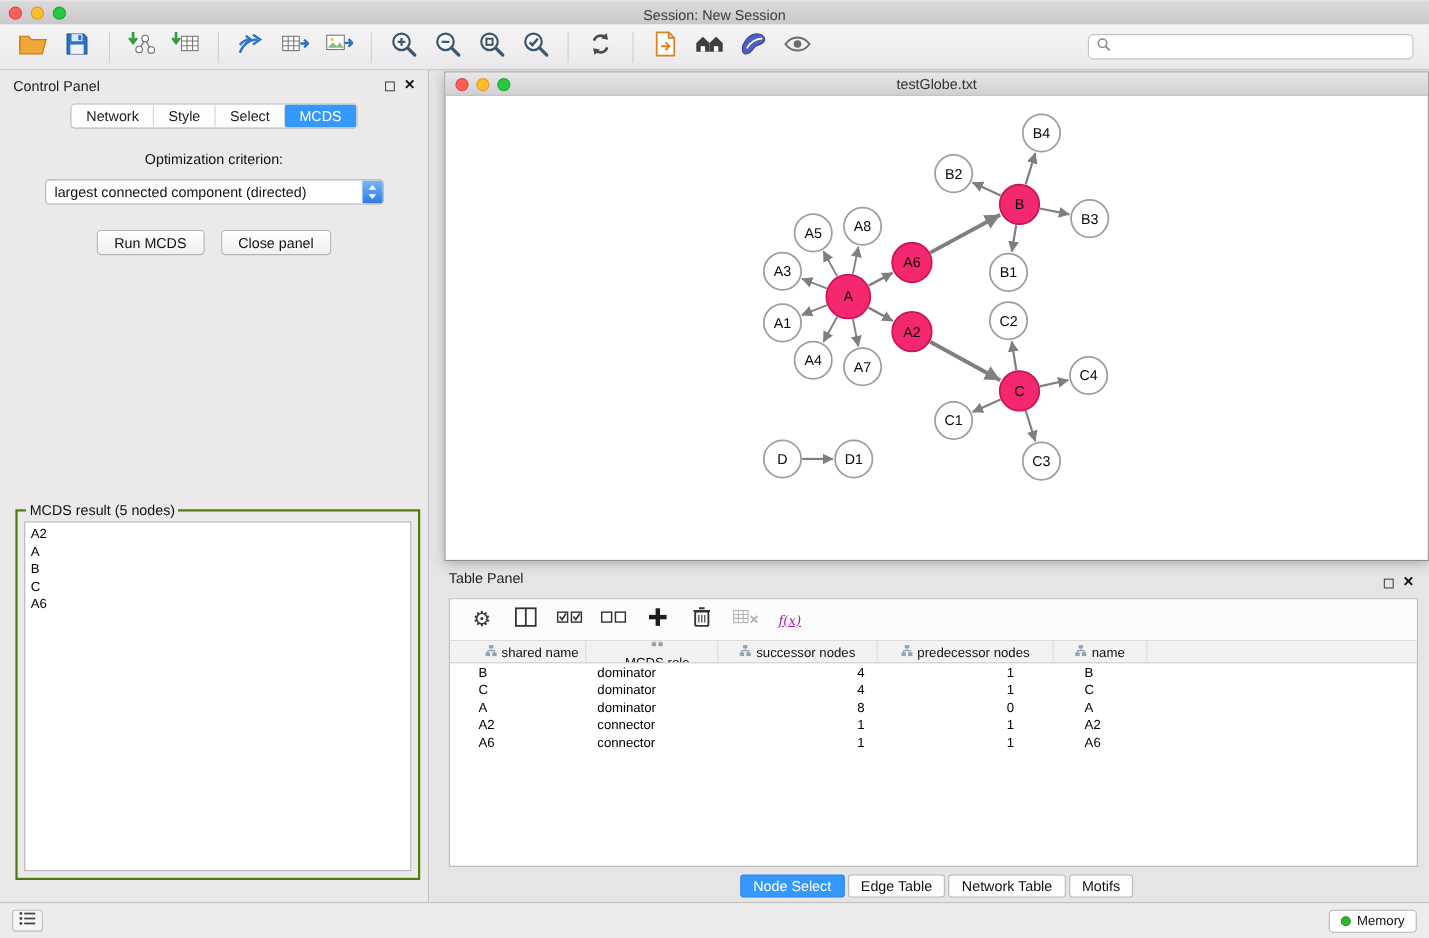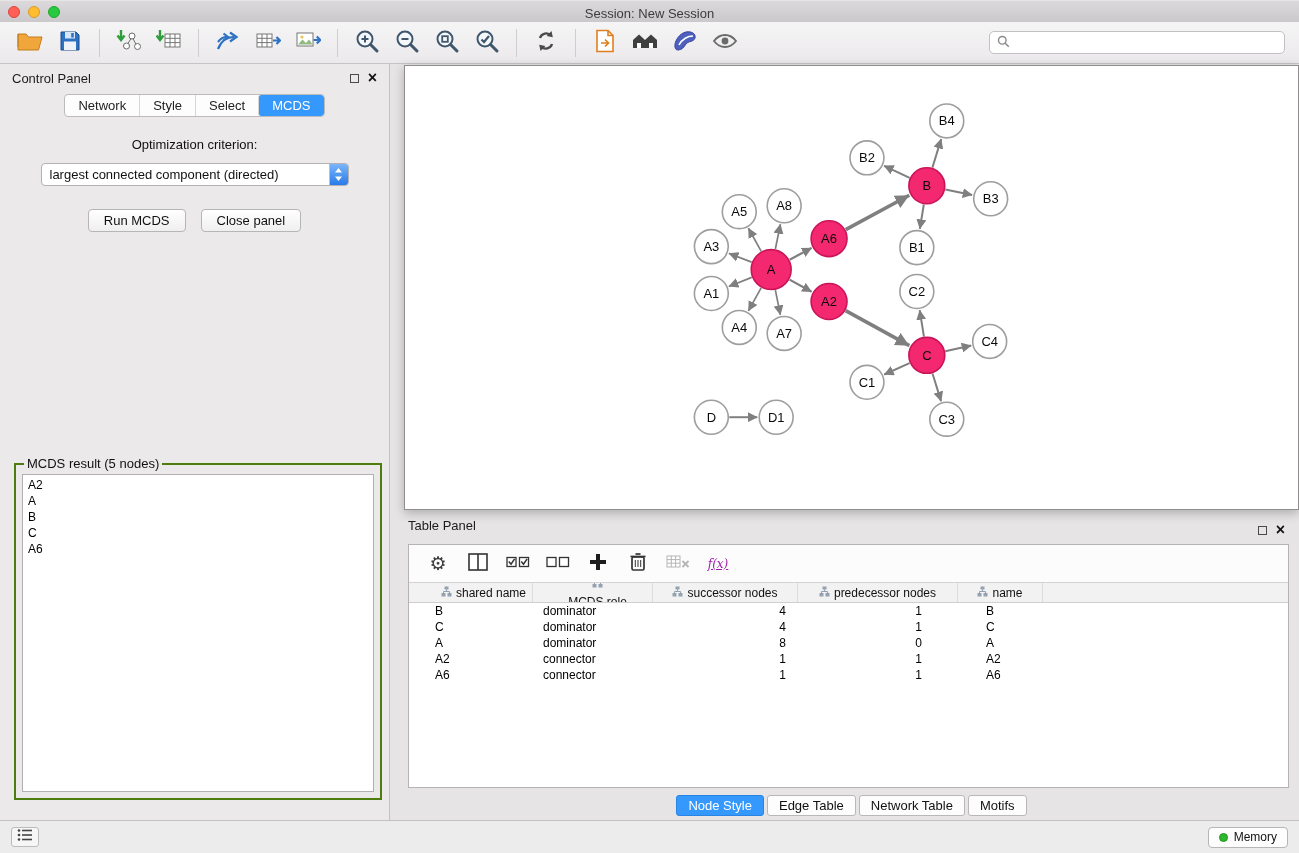--- a/index.html
+++ b/index.html
@@ -305,20 +305,28 @@
           <div class="result-item">B</div>
           <div class="result-item">C</div>
           <div class="result-item">A6</div>
         </div>
     </fieldset>
   </div>
 
   <div class="desktop">
 
     <div class="network-window">
+      <div class="nw-titlebar">
+        <div class="nw-lights">
+          <span class="light red"></span>
+          <span class="light yellow"></span>
+          <span class="light green"></span>
+        </div>
+        <span class="nw-title">testGlobe.txt</span>
+      </div>
       <div class="nw-canvas">
         <svg id="net-svg" viewBox="0 0 891 421" preserveAspectRatio="xMidYMid meet">
           <defs>
             <marker id="arr" markerUnits="userSpaceOnUse" markerWidth="10" markerHeight="10" refX="9.5" refY="5" orient="auto">
                 <path d="M0,0 L10,5 L0,10 Z" fill="#7f7f7f"></path>
               </marker>
             <marker id="arrBig" markerUnits="userSpaceOnUse" markerWidth="15" markerHeight="14" refX="14" refY="7" orient="auto">
                 <path d="M0,0 L14,7 L0,14 Z" fill="#7f7f7f"></path>
               </marker>
           </defs>
@@ -571,21 +579,21 @@
             <div class="tr">
               <div class="td col0">A6</div>
               <div class="td col1">connector</div>
               <div class="td col2">1</div>
               <div class="td col3">1</div>
               <div class="td col4">A6</div>
             </div>
           </div>
       </div>
       <div class="tp-tabs">
-          <div class="ttab active">Node Style</div>
+          <div class="ttab active">Node Select</div>
           <div class="ttab">Edge Table</div>
           <div class="ttab">Network Table</div>
           <div class="ttab">Motifs</div>
         </div>
     </div>
 
   </div>
 </div>
 
 <div class="statusbar">

